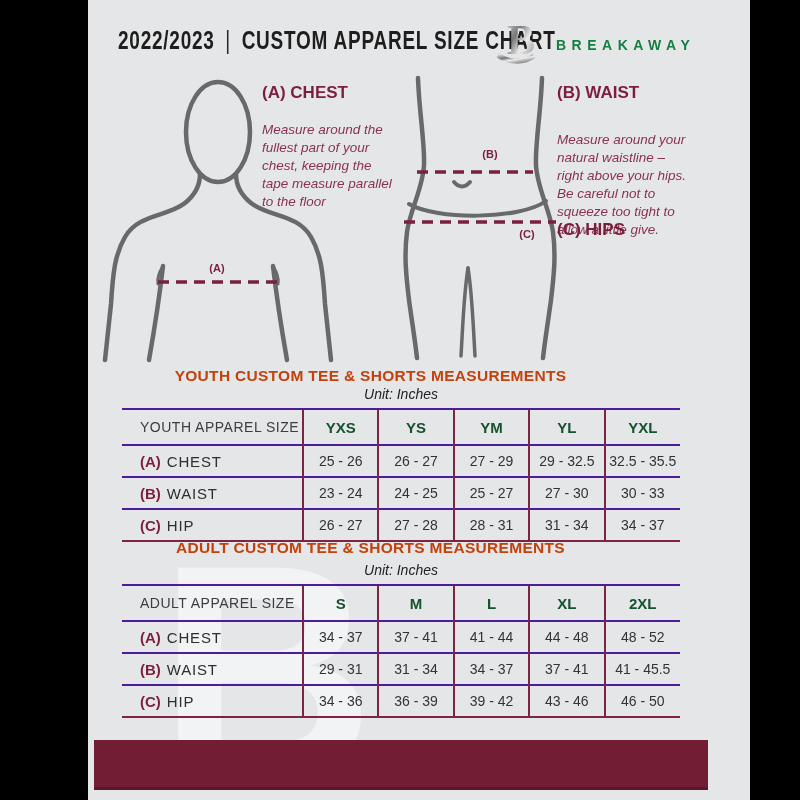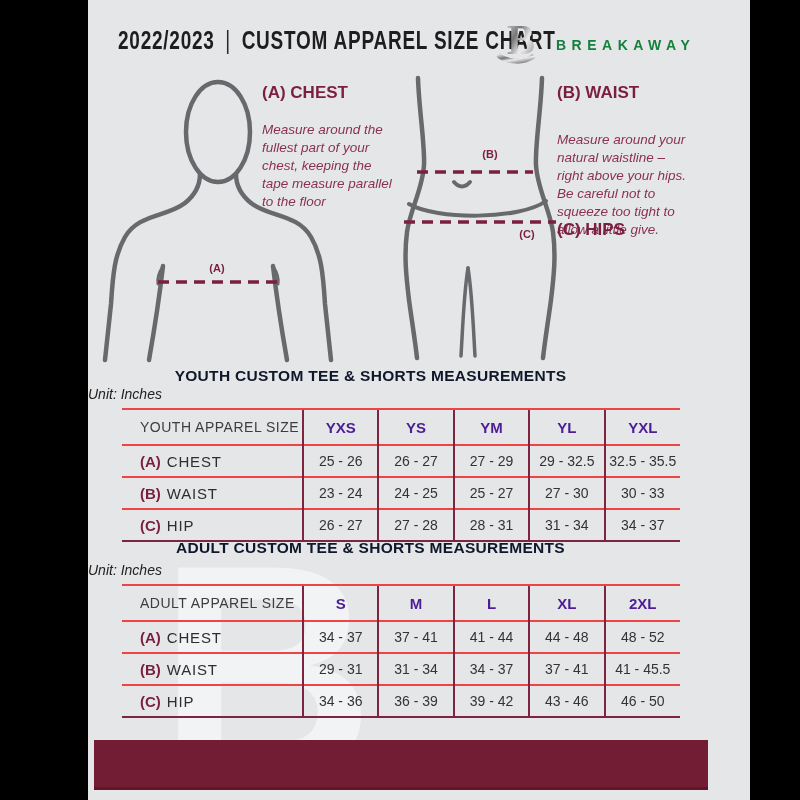--- a/index.html
+++ b/index.html
@@ -33,36 +33,36 @@
     position:absolute; font-style:italic; font-size:13.5px; line-height:18px;
     color:#8a3150; white-space:pre-line;margin-top:11px;
   }
   .marker {
     position:absolute; width:34px; text-align:center; font-weight:bold;
     font-size:11px; color:#7a1f3d;
   }
   
   .section-title {
     position:absolute; left:0; width:565px; text-align:center;
-    font-weight:bold; font-size:15.5px; color:#0f172a; letter-spacing:0.3px;
+    font-weight:bold; font-size:15.5px; color:#c2410c; letter-spacing:0.3px;
   }
   .section-unit {
-    position:absolute; left:0; width:626px; text-align:left;
+    position:absolute; left:0; width:626px; text-align:center;
     font-style:italic; font-size:14px; color:#222;
   }
   .size-table {
     position:absolute; left:34px; width:558px; border-collapse:collapse;
     table-layout:fixed; z-index:2;
   }
   .size-table col.c0 { width:181px; }
   .size-table th, .size-table td {
-    border-top:2px solid #ef4444; padding:0; text-align:center;
+    border-top:2px solid #4c1d95; padding:0; text-align:center;
     font-size:14px; color:#333; height:30px;
   }
-  .size-table thead th { height:34px; font-weight:bold; font-size:15px; color:#4c1d95; }
+  .size-table thead th { height:34px; font-weight:bold; font-size:15px; color:#14532d; }
   .size-table thead th.label-cell {
     font-weight:normal; font-size:14px; color:#3d3d3d; letter-spacing:0.5px;
   }
   .size-table .label-cell { text-align:left; padding-left:18px; }
   .size-table th + th, .size-table td + td { border-left:2px solid #7d2440; }
   .size-table tbody tr:last-child td { border-bottom:2px solid #7d2440; }
   .pfx { color:#7a1f3d; font-weight:bold; font-size:15px; margin-right:6px; }
   .rlabel { font-size:15px; color:#2e2e2e; letter-spacing:0.8px;margin-top:36px; }
   
   .watermark {

